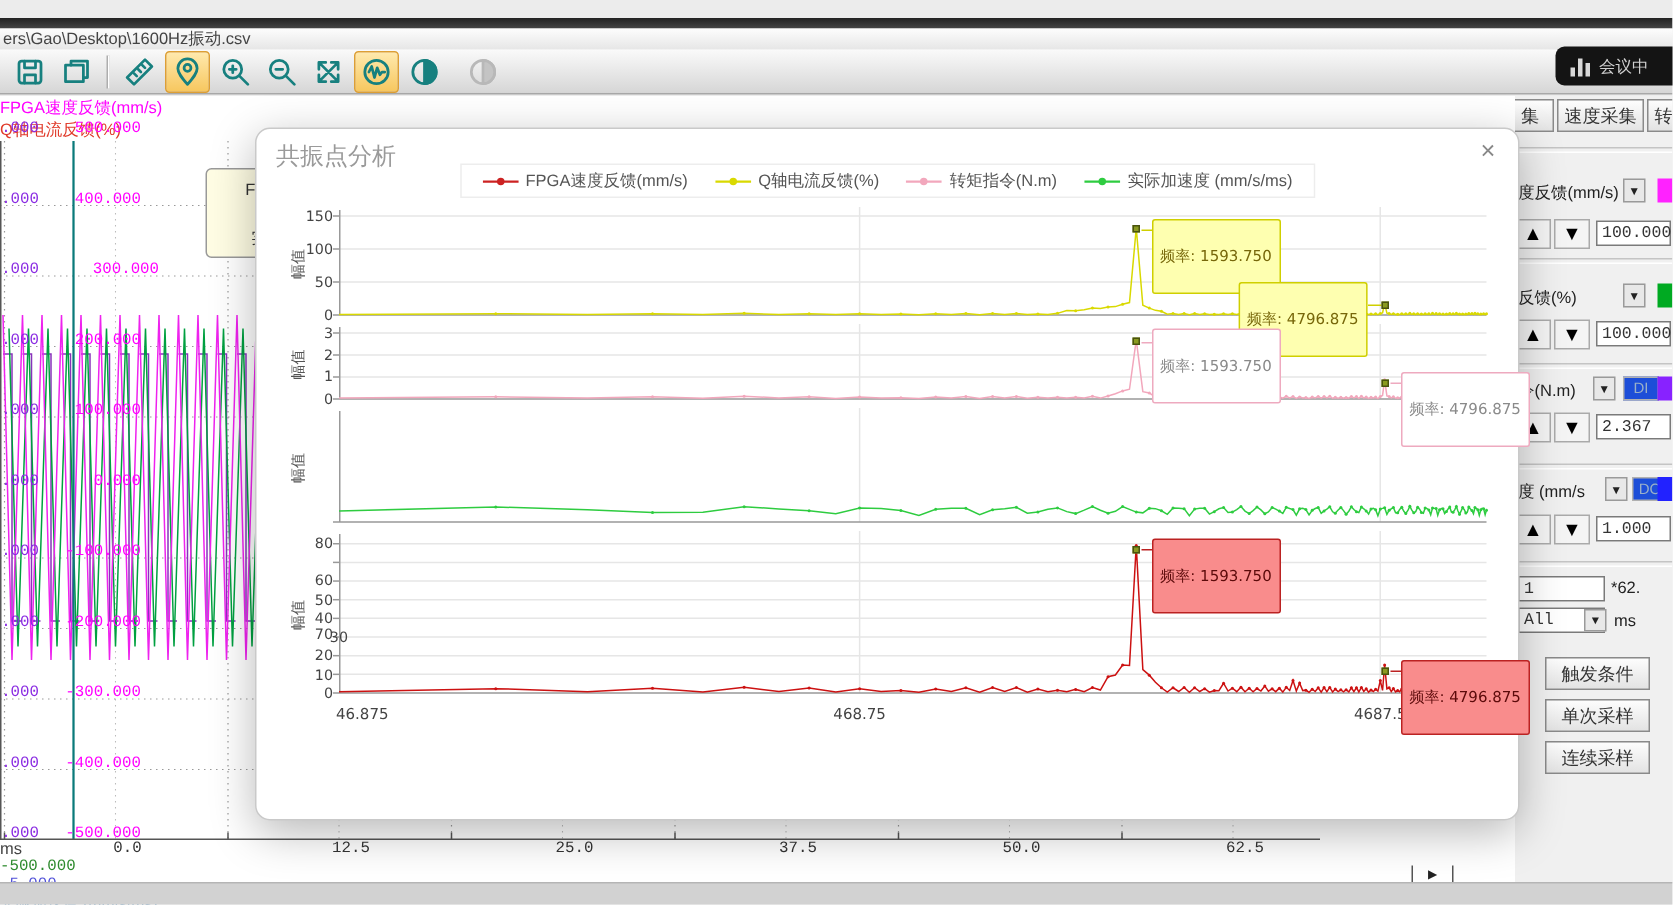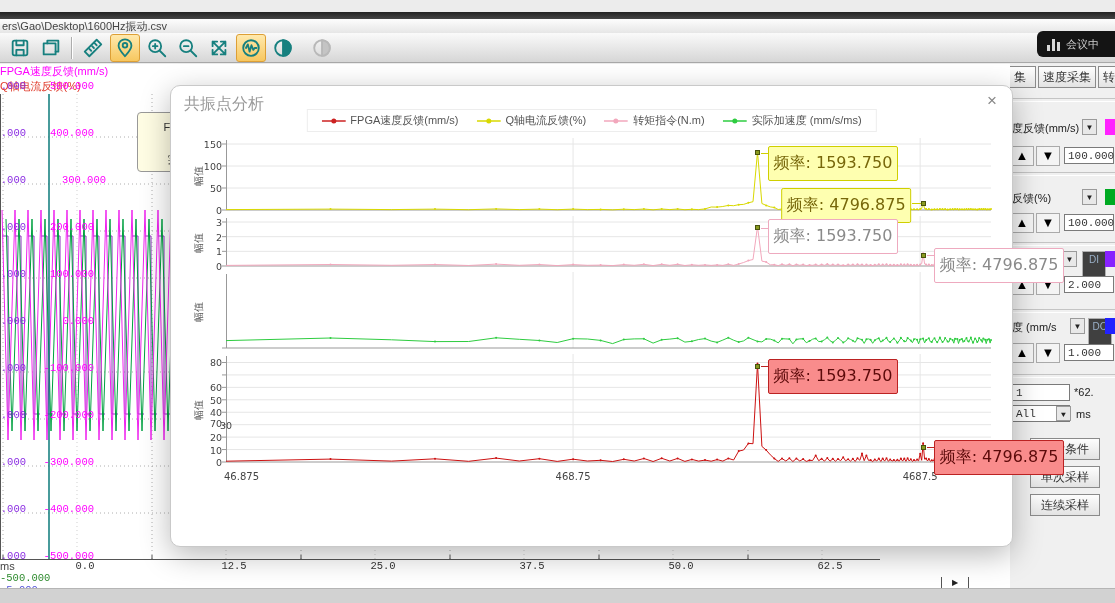--- a/index.html
+++ b/index.html
@@ -31,38 +31,38 @@
     font-size:12px;text-align:center;line-height:20px;box-sizing:border-box}
   .plabel{position:absolute;font-size:11px;color:#222;white-space:nowrap}
   .drop{position:absolute;width:15px;height:16px;background:#e8e8e8;border:1px solid #9a9a9a;font-size:8px;
     text-align:center;line-height:15px;color:#222;box-sizing:border-box}
   .swatch{position:absolute;right:0;width:10px;height:16px}
   .spin{position:absolute;width:24px;height:20px;background:#f4f4f4;border:1px solid #aaa;text-align:center;
     line-height:18px;font-size:13px;color:#000;box-sizing:border-box}
   .pinput{position:absolute;height:17px;background:#fff;border:1px solid #7a7a7a;font-family:"Liberation Mono","DejaVu Sans Mono",monospace;
     font-size:11px;line-height:16px;padding-left:3px;box-sizing:border-box}
   .groove{position:absolute;left:0;right:0;height:2px;border-top:1px solid #c4c4c4;border-bottom:1px solid #fff}
-  .iobtn{position:absolute;width:24px;height:32px;border:1px solid #b0b0b0;color:#9ab0c8;font-size:10px;text-align:center;
-    line-height:15px;background:#404040;box-sizing:border-box}
+  .iobtn{position:absolute;width:24px;height:16px;border:1px solid #b0b0b0;color:#9ab0c8;font-size:10px;text-align:center;
+    line-height:15px;background:#1d4ed8;box-sizing:border-box}
   
   .modal{position:absolute;left:170px;top:85px;width:841px;height:460px;background:#fff;border:1px solid #c9c9c9;
     border-radius:10px;box-shadow:0 8px 30px rgba(0,0,0,.28);z-index:10}
   .mtitle{position:absolute;left:13px;top:8px;font-size:16px;color:#9a9a9a}
   .mclose{position:absolute;right:15px;top:5px;font-size:17px;color:#888;cursor:pointer}
   .legend{position:absolute;top:23px;left:50%;transform:translateX(-50%);display:flex;gap:18px;align-items:center;
     border:1px solid #ededed;background:#fff;padding:3px 14px;white-space:nowrap}
   .legend span.ll{font-size:11px;color:#555}
   .subplot{position:absolute}
   .subplot svg{overflow:visible}
   .ytick{position:absolute;width:34px;text-align:right;font-size:9.5px;color:#444;
     font-family:"DejaVu Sans",sans-serif}
   .amp{position:absolute;font-size:10px;color:#555;transform:rotate(-90deg);white-space:nowrap}
   .xtick{position:absolute;font-size:10px;color:#444;font-family:"DejaVu Sans",sans-serif}
   .hzlab{position:absolute;text-align:center;font-size:12px;color:#444}
-  .ann{position:absolute;font-size:16px;padding:6px 5px;border-radius:2px;white-space:nowrap;z-index:3;font-family:"DejaVu Sans",sans-serif}
+  .ann{position:absolute;font-size:10px;padding:17px 5px;border-radius:2px;white-space:nowrap;z-index:3;font-family:"DejaVu Sans",sans-serif}
   .ann-yellow{background:#feffb0;border:1px solid #cfcf00;color:#77670a}
   .ann-pink{background:#fff;border:1px solid #eeaabf;color:#8a8a8a}
   .ann-red{background:#f98c8c;border:1px solid #b22;color:#5c0a0a}
   .pt{position:absolute;width:5px;height:5px;background:#8a9a20;border:1px solid #49530e;z-index:3;box-sizing:border-box}
   .lead{position:absolute;height:1px;z-index:2}
   .bstrip{position:absolute;left:0;top:588px;width:100%;height:15px;background:#d2d2d2;border-top:1px solid #b5b5b5;z-index:6}
   .scrollpg{position:absolute;left:941px;top:577px;width:26px;height:11px;border-left:1px solid #555;border-right:1px solid #555;
     text-align:center;font-size:8px;line-height:11px;color:#222;z-index:3}
 </style>
 </head>
@@ -239,21 +239,21 @@
       <div class="swatch" style="top: 125px; background: rgb(0, 170, 34);"></div>
       <div class="spin" style="left: 0px; top: 149px;">▲</div>
       <div class="spin" style="left: 26px; top: 149px;">▼</div>
       <div class="pinput" style="left: 54px; top: 150px; width: 50px;">100.000</div>
       <div class="plabel" style="left: 2px; top: 189px;">令(N.m)</div>
       <div class="drop" style="left: 52px; top: 187px;">▼</div>
       <div class="iobtn" style="left: 72px; top: 187px;">DI</div>
       <div class="swatch" style="top: 187px; background: rgb(136, 34, 255);"></div>
       <div class="spin" style="left: 0px; top: 211px;">▲</div>
       <div class="spin" style="left: 26px; top: 211px;">▼</div>
-      <div class="pinput" style="left: 54px; top: 212px; width: 50px;">2.000</div>
+      <div class="pinput" style="left: 54px; top: 212px; width: 50px;">2.367</div>
       <div class="plabel" style="left: 2px; top: 256px;">度 (mm/s</div>
       <div class="drop" style="left: 60px; top: 254px;">▼</div>
       <div class="iobtn" style="left: 78px; top: 254px;">DO</div>
       <div class="swatch" style="top: 254px; background: rgb(34, 34, 255);"></div>
       <div class="spin" style="left: 0px; top: 279px;">▲</div>
       <div class="spin" style="left: 26px; top: 279px;">▼</div>
       <div class="pinput" style="left: 54px; top: 280px; width: 50px;">1.000</div>
       <div class="pinput" style="left: 2px; top: 320px; width: 58px;">1</div>
       <div class="plabel" style="left: 64px; top: 322px;">*62.</div>
       <div class="pinput" style="left: 2px; top: 341px; width: 58px;">All<div class="drop" style="left: 43px; top: 0px; height: 15px;">▼</div></div>

